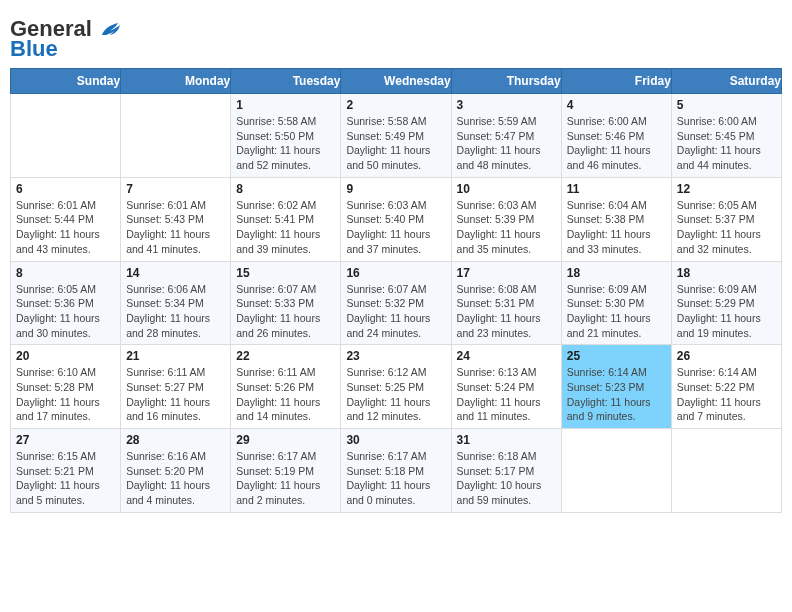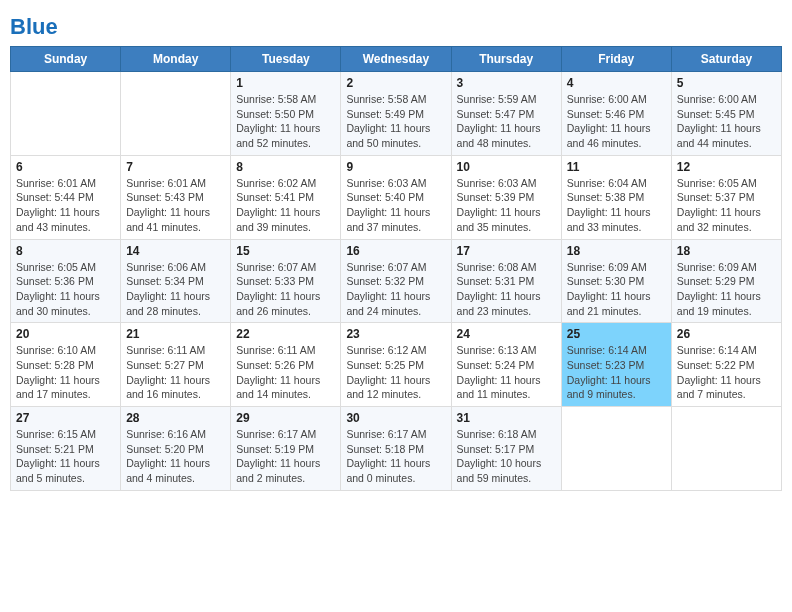--- a/index.html
+++ b/index.html
@@ -35,22 +35,22 @@
       color: #555;
     }
     .calendar {
       width: 100%;
       border-collapse: collapse;
       font-size: 11px;
     }
     .calendar th {
       background-color: #3d7ebf;
       color: #fff;
-      text-align: center;
-      padding: 5px 14px;
+      text-align: right;
+      padding: 5px 0;
       font-size: 12px;
       font-weight: bold;
       border: 1px solid #2c6aa0;
     }
     .calendar td {
       vertical-align: top;
       padding: 4px 5px;
       border: 1px solid #ddd;
       width: 108px;
       min-height: 80px;
@@ -81,20 +81,28 @@
       display: flex;
       align-items: center;
       gap: 2px;
     }
   </style>
 </head>
 <body>
 
 <div class="header">
   <div class="logo">
+    <div class="logo-container">
+      <div style="font-size:22px;font-weight:bold;color:#333;line-height:1;">
+        <span style="color:#333;">General</span>
+        <svg style="display:inline-block;vertical-align:middle;margin-left:2px;" width="22" height="18" viewBox="0 0 22 18">
+          <path d="M2 14 C4 8, 10 4, 18 2 C16 6, 12 8, 10 10 C14 8, 18 6, 20 4 C19 9, 15 13, 10 14 C12 12, 14 10, 16 9 C13 11, 9 13, 6 14 Z" fill="#1a6fba"></path>
+        </svg>
+      </div>
+    </div>
     <div style="font-size:22px;font-weight:bold;color:#1a6fba;line-height:1;margin-top:-2px;">Blue</div>
   </div>
   <div class="title-block">
     <div class="month-title"></div>
     <div class="subtitle"></div>
   </div>
 </div>
 
 <table class="calendar">
   <thead>

